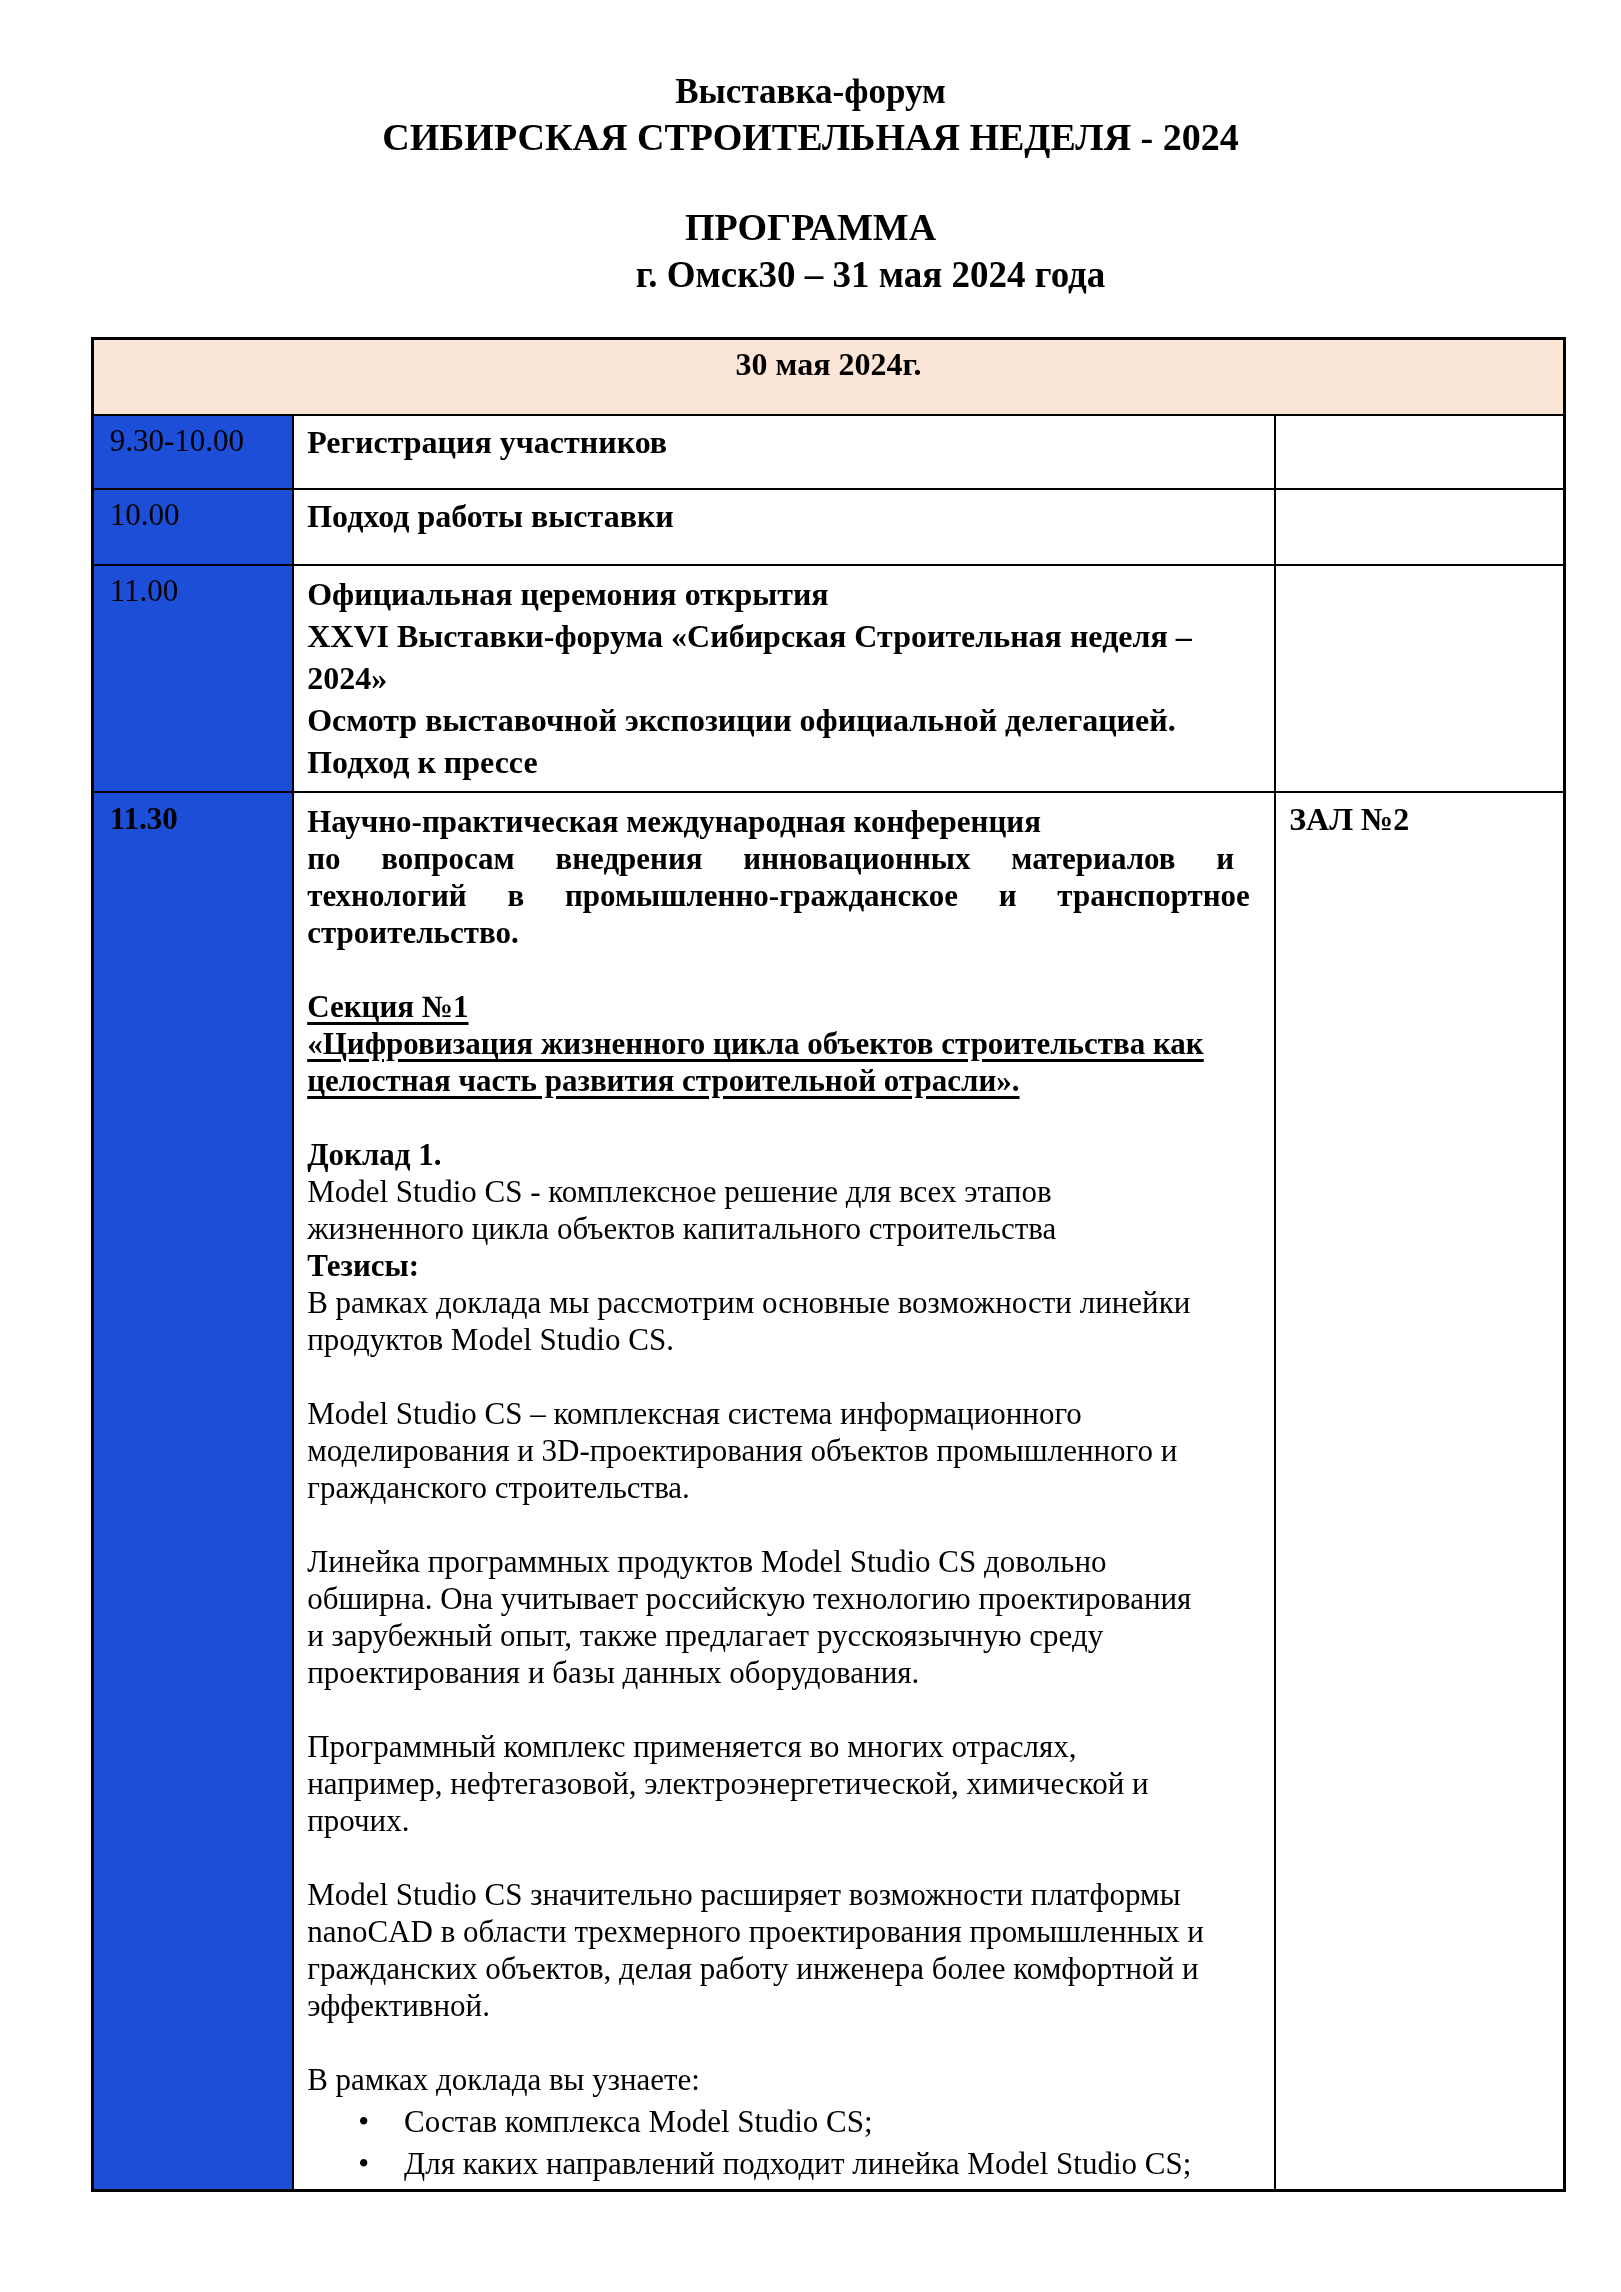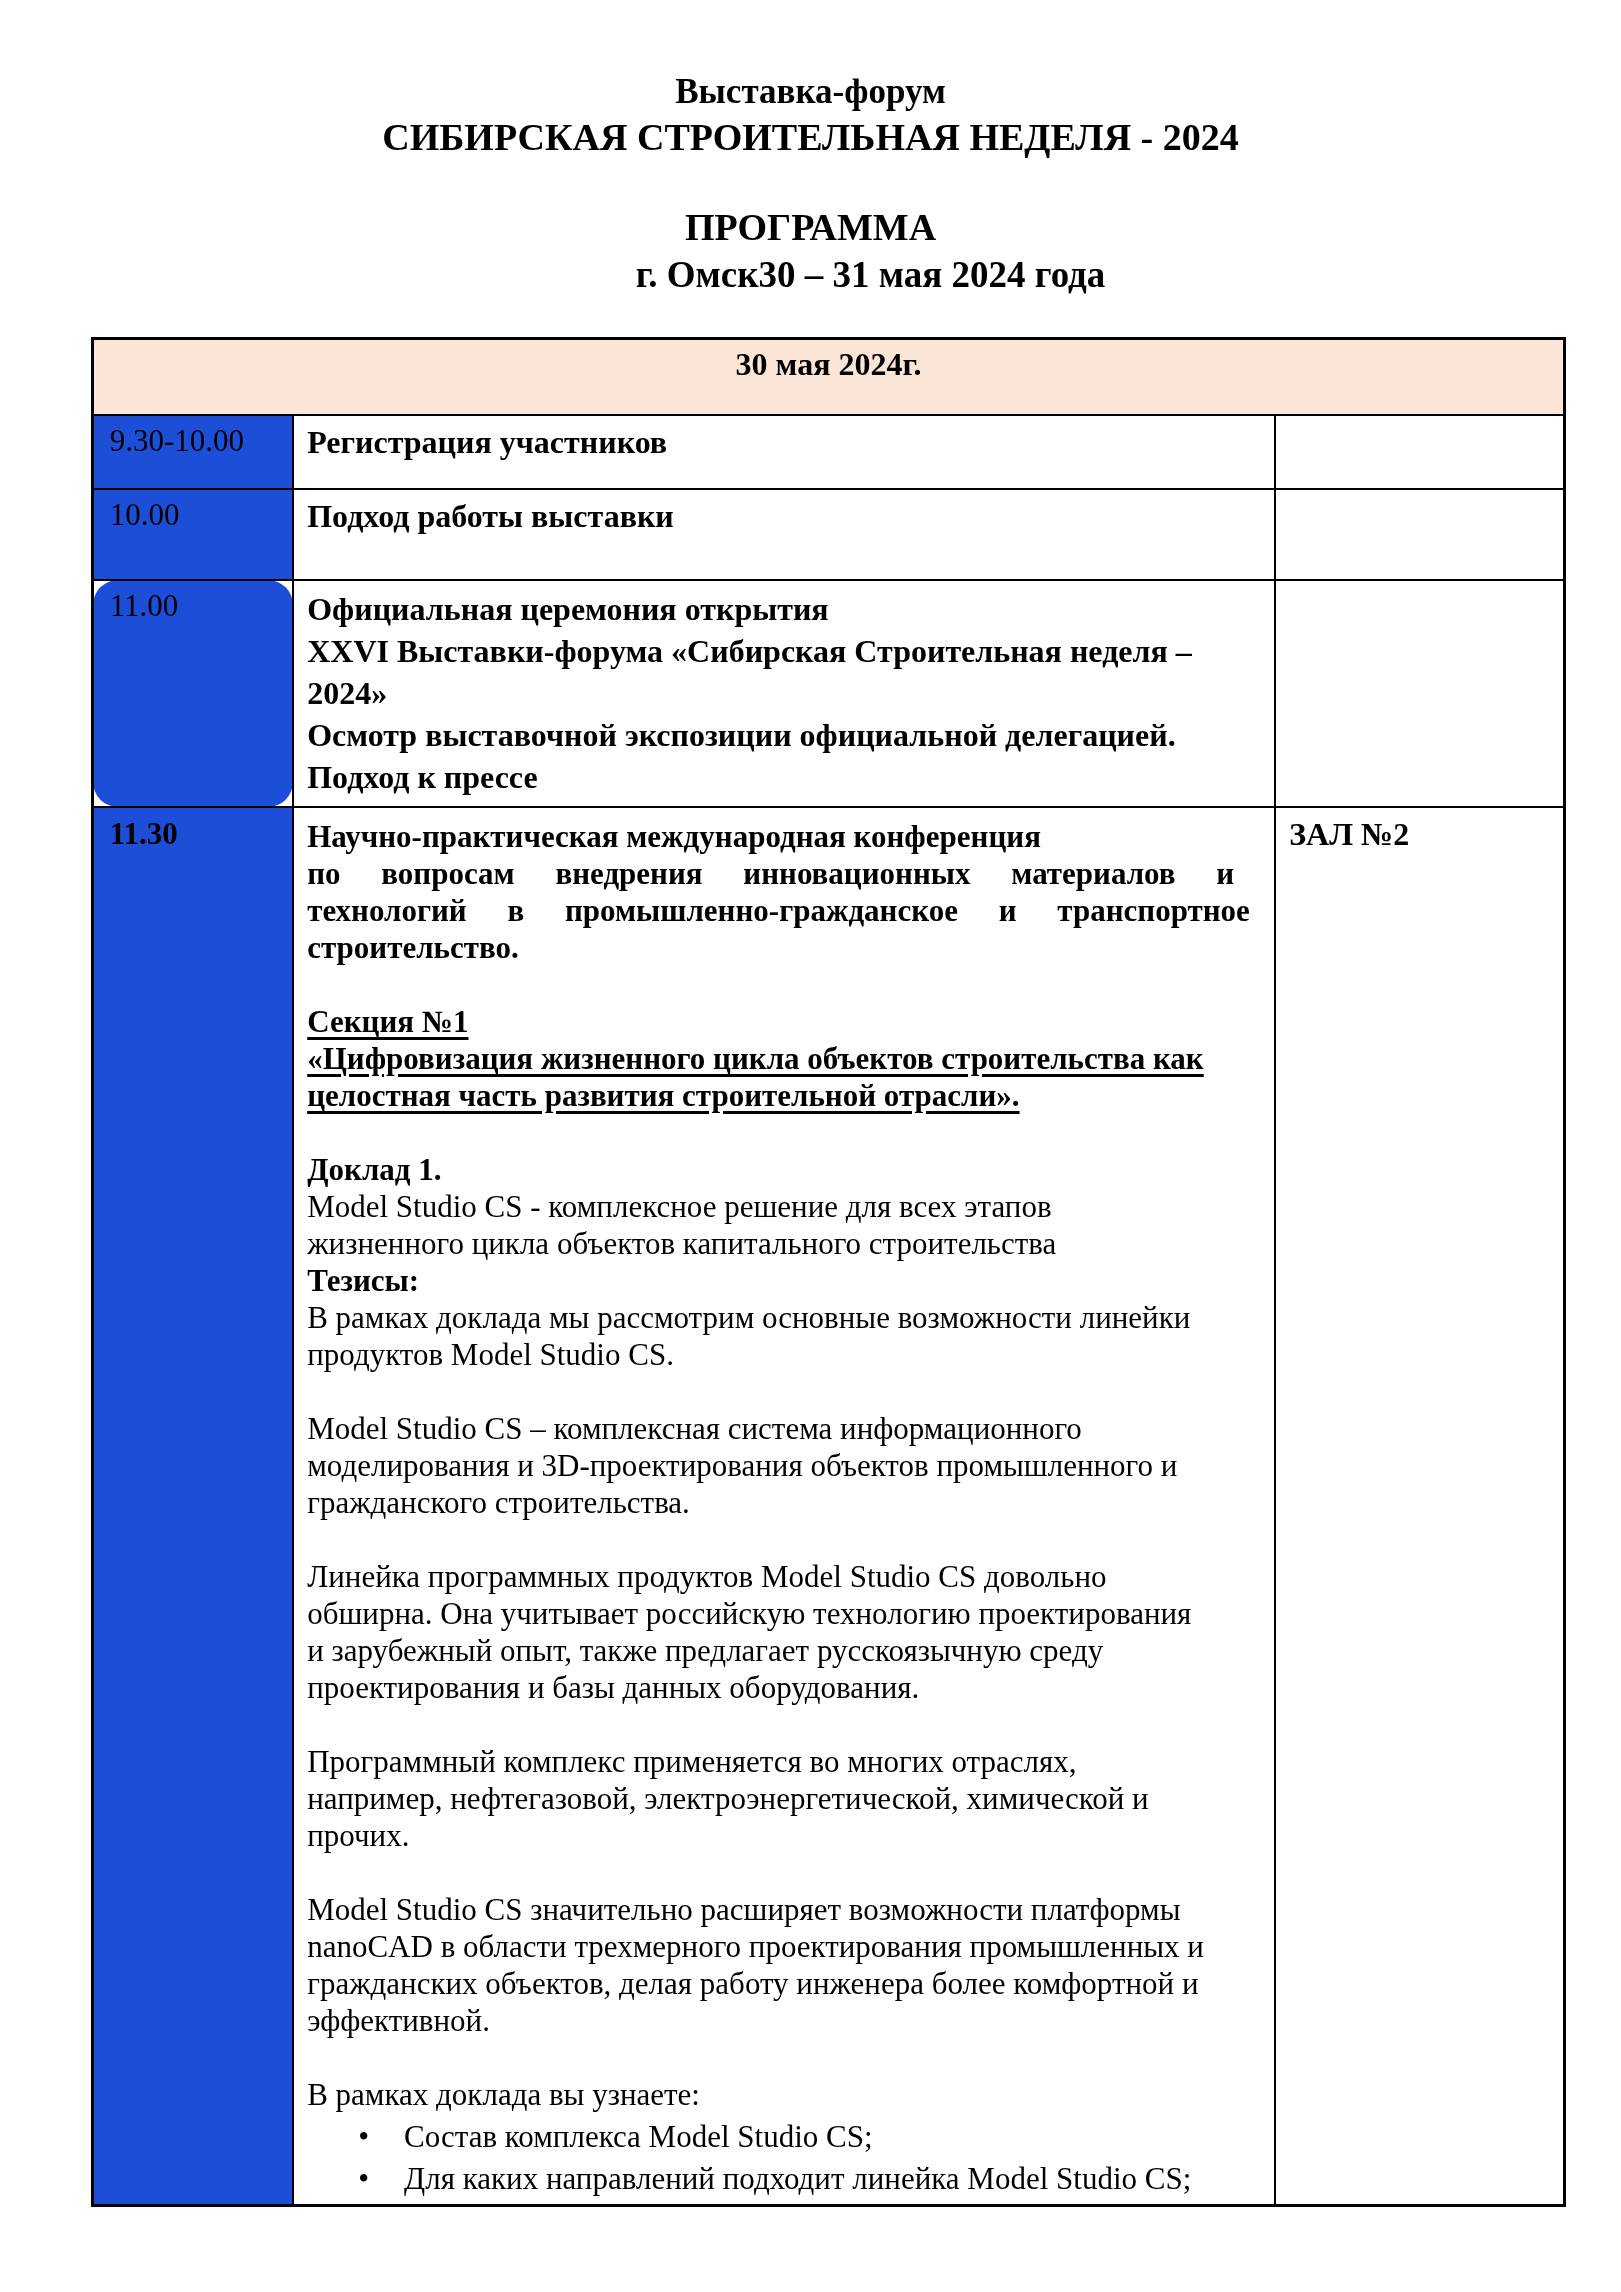--- a/index.html
+++ b/index.html
@@ -60,22 +60,22 @@
     font-size: 32px;
     line-height: 39px;
     margin-top: 16px;
   }
   td.hall {
     padding: 7.8px 5.9px 0 13.7px;
     font-weight: bold;
     font-size: 32px;
   }
   .r1 td { height: 74px; }
-  .r2 td { height: 91px; }
-  .r3 td { height: 214px; border-radius: 25px; }
+  .r2 td { height: 76px; }
+  .r3 td { height: 214px; }
   .r3 td.event { line-height: 42px; }
   
   td.session-cell { padding: 9.8px 11.8px 7.8px 13.7px; line-height: 37px; }
   .pre { white-space: pre-line; }
   .b { font-weight: bold; }
   .u { text-decoration: underline; text-decoration-thickness: 2.9px; text-underline-offset: 4.9px; }
   .ws { word-spacing: 33px; }
   .blank { height: 37px; }
   .li { display: flex; margin-top: 4.9px; }
   .li .bullet { padding-left: 51px; margin-right: 35px; }

